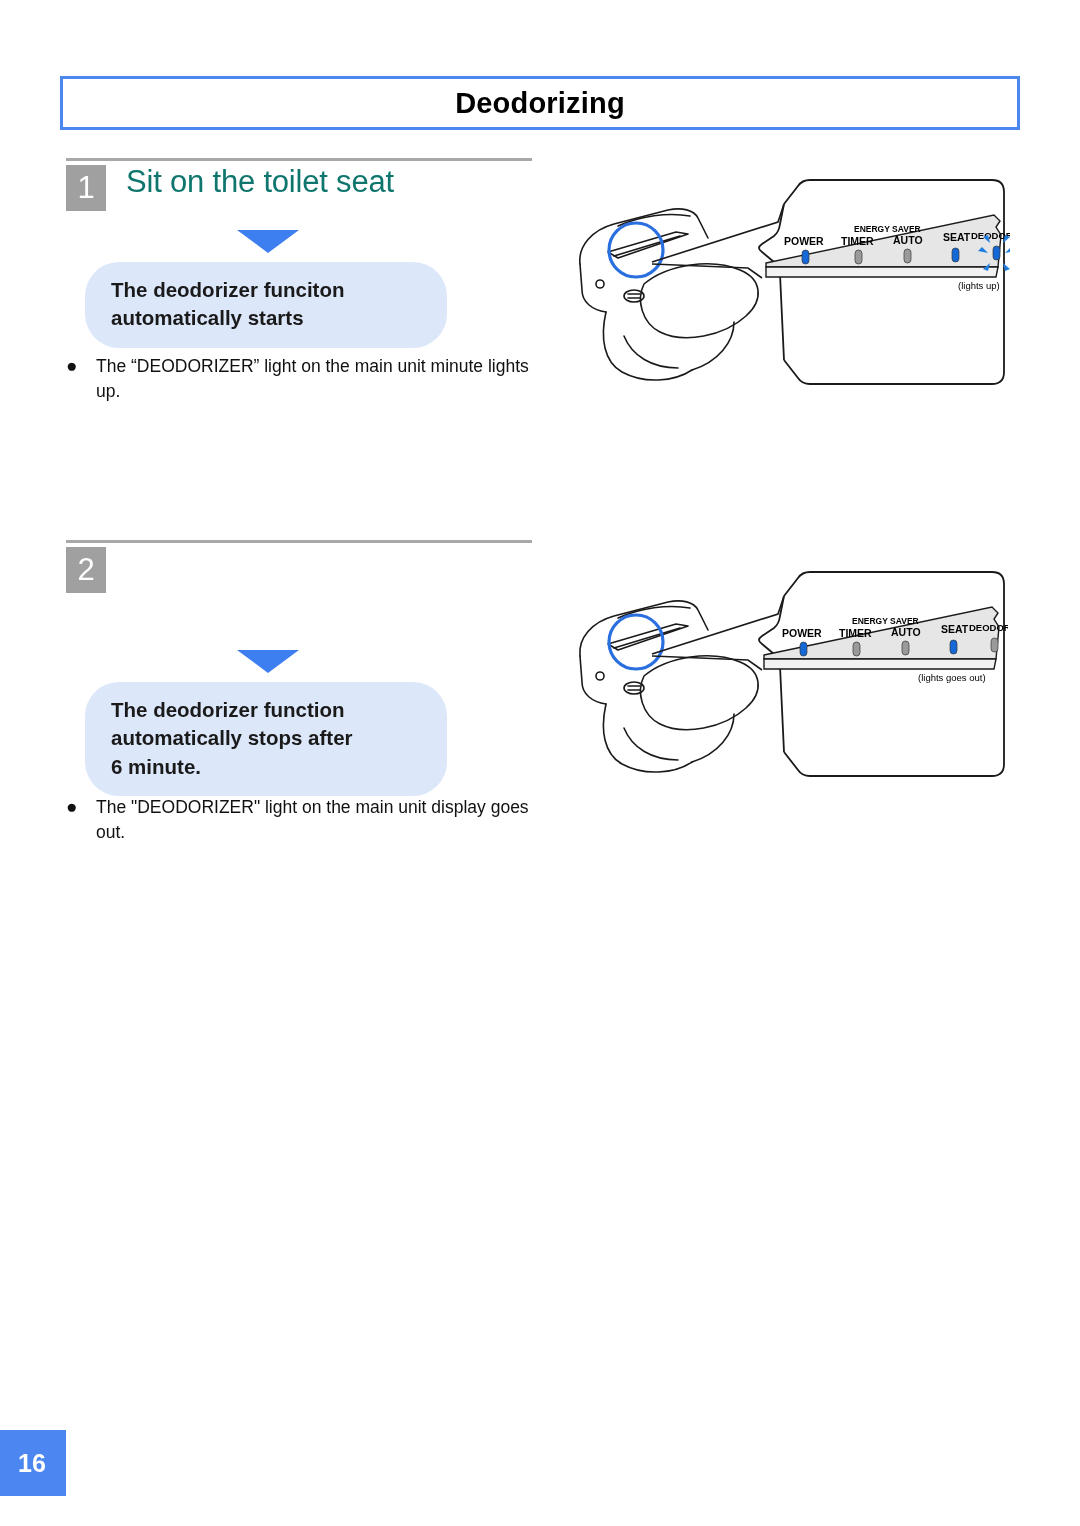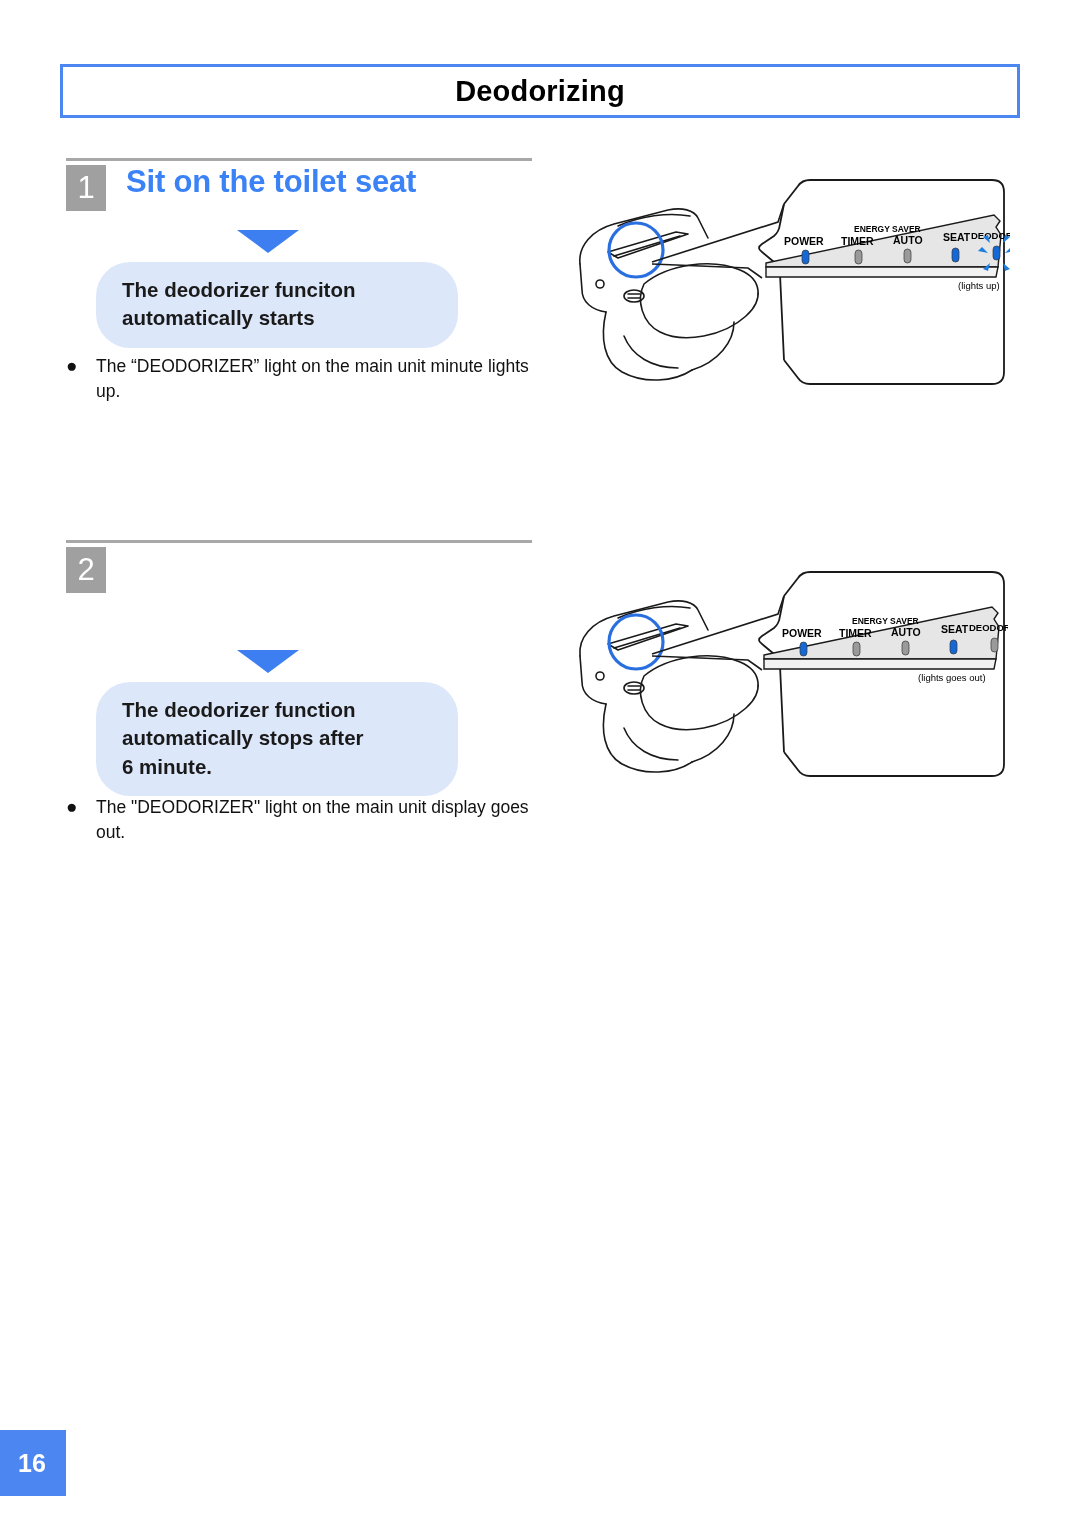--- a/index.html
+++ b/index.html
@@ -12,21 +12,21 @@
     height: 1526px;
     position: relative;
     font-family: "Liberation Sans", sans-serif;
     overflow: hidden;
   }
 
   
   .title-box {
     position: absolute;
     left: 60px;
-    top: 64px;
+    top: 76px;
     width: 960px;
     height: 54px;
     box-sizing: border-box;
     border: 3px solid #4c86f0;
     background: #ffffff;
     display: flex;
     align-items: center;
     justify-content: center;
   }
   .title-text {
@@ -64,43 +64,43 @@
     color: #ffffff;
     font-size: 31px;
     font-weight: normal;
     display: flex;
     align-items: center;
     justify-content: center;
     flex: 0 0 auto;
     margin-top: 2px;
   }
   .step-title {
-    color: #3b82f6;
+    color: #0f766e;
     font-size: 31px;
-    font-weight: bold;
+    font-weight: normal;
     line-height: 1.22;
     margin-left: 20px;
     white-space: pre-line;
     letter-spacing: -0.2px;
   }
 
   
   .down-arrow {
     position: absolute;
     width: 0;
     height: 0;
     border-left: 31px solid transparent;
     border-right: 31px solid transparent;
     border-top: 23px solid #3d7ff0;
   }
 
   
   .pill {
     position: absolute;
-    left: 96px;
+    left: 85px;
     width: 362px;
     box-sizing: border-box;
     background: #dde7fa;
     border-radius: 34px;
     padding: 14px 26px 15px 26px;
     color: #1a1a1a;
     font-size: 20.5px;
     font-weight: bold;
     line-height: 1.38;
     white-space: pre-line;

